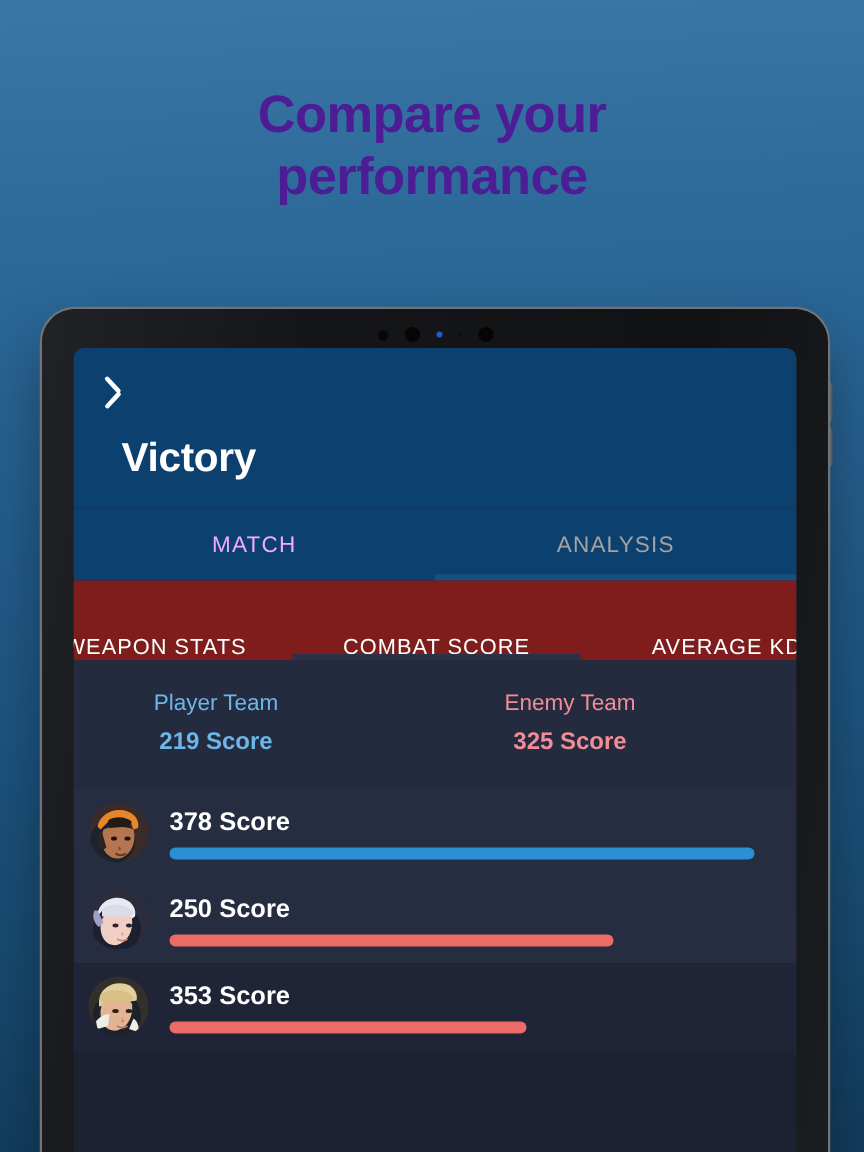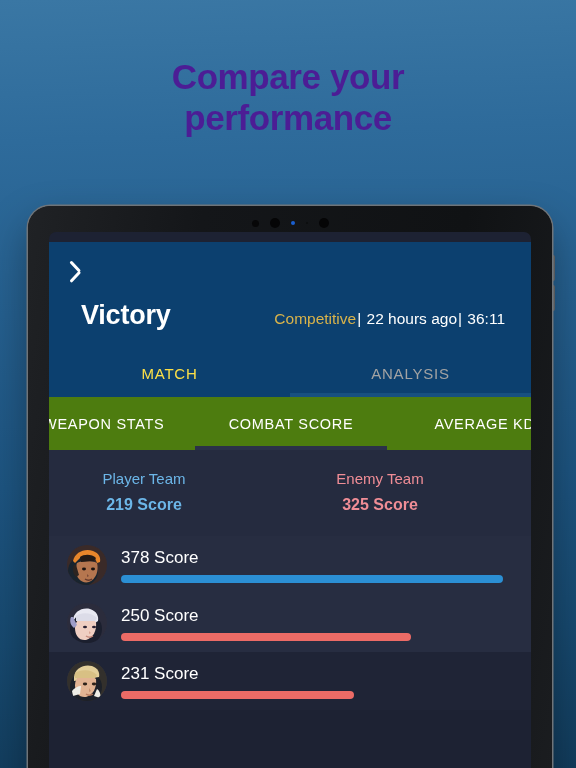--- a/index.html
+++ b/index.html
@@ -74,21 +74,20 @@
     left:21px; top:26px;
     width:482px; height:574px;
     background:#1d2233;
     border-radius:7px 7px 0 0;
     overflow:hidden;
   }
 
   .app-header {
     background:#0c406f;
     padding:14px 0 0 0;
-    margin-top:10px;
   }
   .back-row { height:42px; padding-left:31px; display:flex; align-items:center; }
   .back-chevron {
     width:16px; height:26px;
     position:relative;
     cursor:pointer;
   }
   .back-chevron::before, .back-chevron::after {
     content:""; position:absolute;
     width:14px; height:3.2px;
@@ -122,39 +121,40 @@
   .tabs-primary {
     display:flex;
     background:#0c406f;
     height:48px;
   }
   .tab-p {
     flex:1 1 50%;
     display:flex; align-items:center; justify-content:center;
     font-size:15px;
     letter-spacing:0.8px;
-    color:#fde047;
+    color:#f0abfc;
     cursor:pointer;
     position:relative;
   }
   .tab-p.active { color:#a3a3a3; }
   .tab-p.active::after {
     content:"";
     position:absolute; left:0; right:0; bottom:0;
     height:4px;
     background:#17507f;
   }
 
   
   .tabs-secondary {
     display:flex;
-    background:#4d7c0f;
+    background:#7f1d1d;
     height:53px;
     position:relative;
     overflow:hidden;
+    align-items:flex-end;
   }
   .tab-s {
     display:flex; align-items:center; justify-content:center;
     font-size:14.5px;
     letter-spacing:0.7px;
     color:#ffffff;
     cursor:pointer;
     position:relative;
     white-space:nowrap;
   }
@@ -182,21 +182,22 @@
   .team-score { font-size:16px; font-weight:bold; line-height:27px; margin-top:1px; }
   .team-block.left  .team-name, .team-block.left  .team-score  { color:#6cb6e8; }
   .team-block.right .team-name, .team-block.right .team-score { color:#f08d96; }
 
   
   .rows { }
   .prow {
     display:flex;
     align-items:center;
     height:58px;
-    padding:0 0 0 18px;
+    padding:0 0 0 10px;
+    font-weight:bold;
   }
   .prow.alt  { background:#272d41; }
   .prow.base { background:#1f2436; }
 
   .avatar {
     width:40px; height:40px;
     border-radius:50%;
     flex:0 0 40px;
     overflow:hidden;
     position:relative;
@@ -243,25 +244,20 @@
   </div>
 
   <div class="screen">
 
     <div class="app-header">
       <div class="back-row">
         <div class="back-chevron"></div>
       </div>
       <div class="title-row">
         <div class="match-result">Victory</div>
-        <div class="meta">
-          <span class="mode">Competitive</span><span class="sep">|</span>
-          <span>22 hours ago</span><span class="sep">|</span>
-          <span>36:11</span>
-        </div>
       </div>
     </div>
 
     <div class="tabs-primary">
       <div class="tab-p">MATCH</div>
       <div class="tab-p active">ANALYSIS</div>
     </div>
 
     <div class="tabs-secondary">
       <div class="tab-s first">WEAPON STATS</div>
@@ -339,21 +335,21 @@
             <path d="M8 12c6-4 17-4 22 2l-2 3-20 0z" fill="#d8c084"></path>
             <ellipse cx="18" cy="23" rx="2.2" ry="1.4" fill="#2c2119"></ellipse>
             <ellipse cx="27" cy="23" rx="2.2" ry="1.4" fill="#2c2119"></ellipse>
             <path d="M22 27l2 3-2 1z" fill="#c58f6d"></path>
             <path d="M19 33c2 1.4 5 1.4 7 0" stroke="#b5795c" stroke-width="1.4" fill="none"></path>
             <path d="M5 30c2-3 6-5 9-5l-1 8-7 2z" fill="#efeee6"></path>
             <path d="M30 28c3 2 4 6 3 9l-6-2z" fill="#efeee6"></path>
           </svg>
         </div>
         <div class="prow-body">
-          <div class="prow-score">231 Score</div>
+          <div class="prow-score">353 Score</div>
           <div class="bar-track">
             <span class="bar red" style="width: 61%;"></span>
           </div>
         </div>
       </div>
 
     </div>
   </div>
 </div>
 

